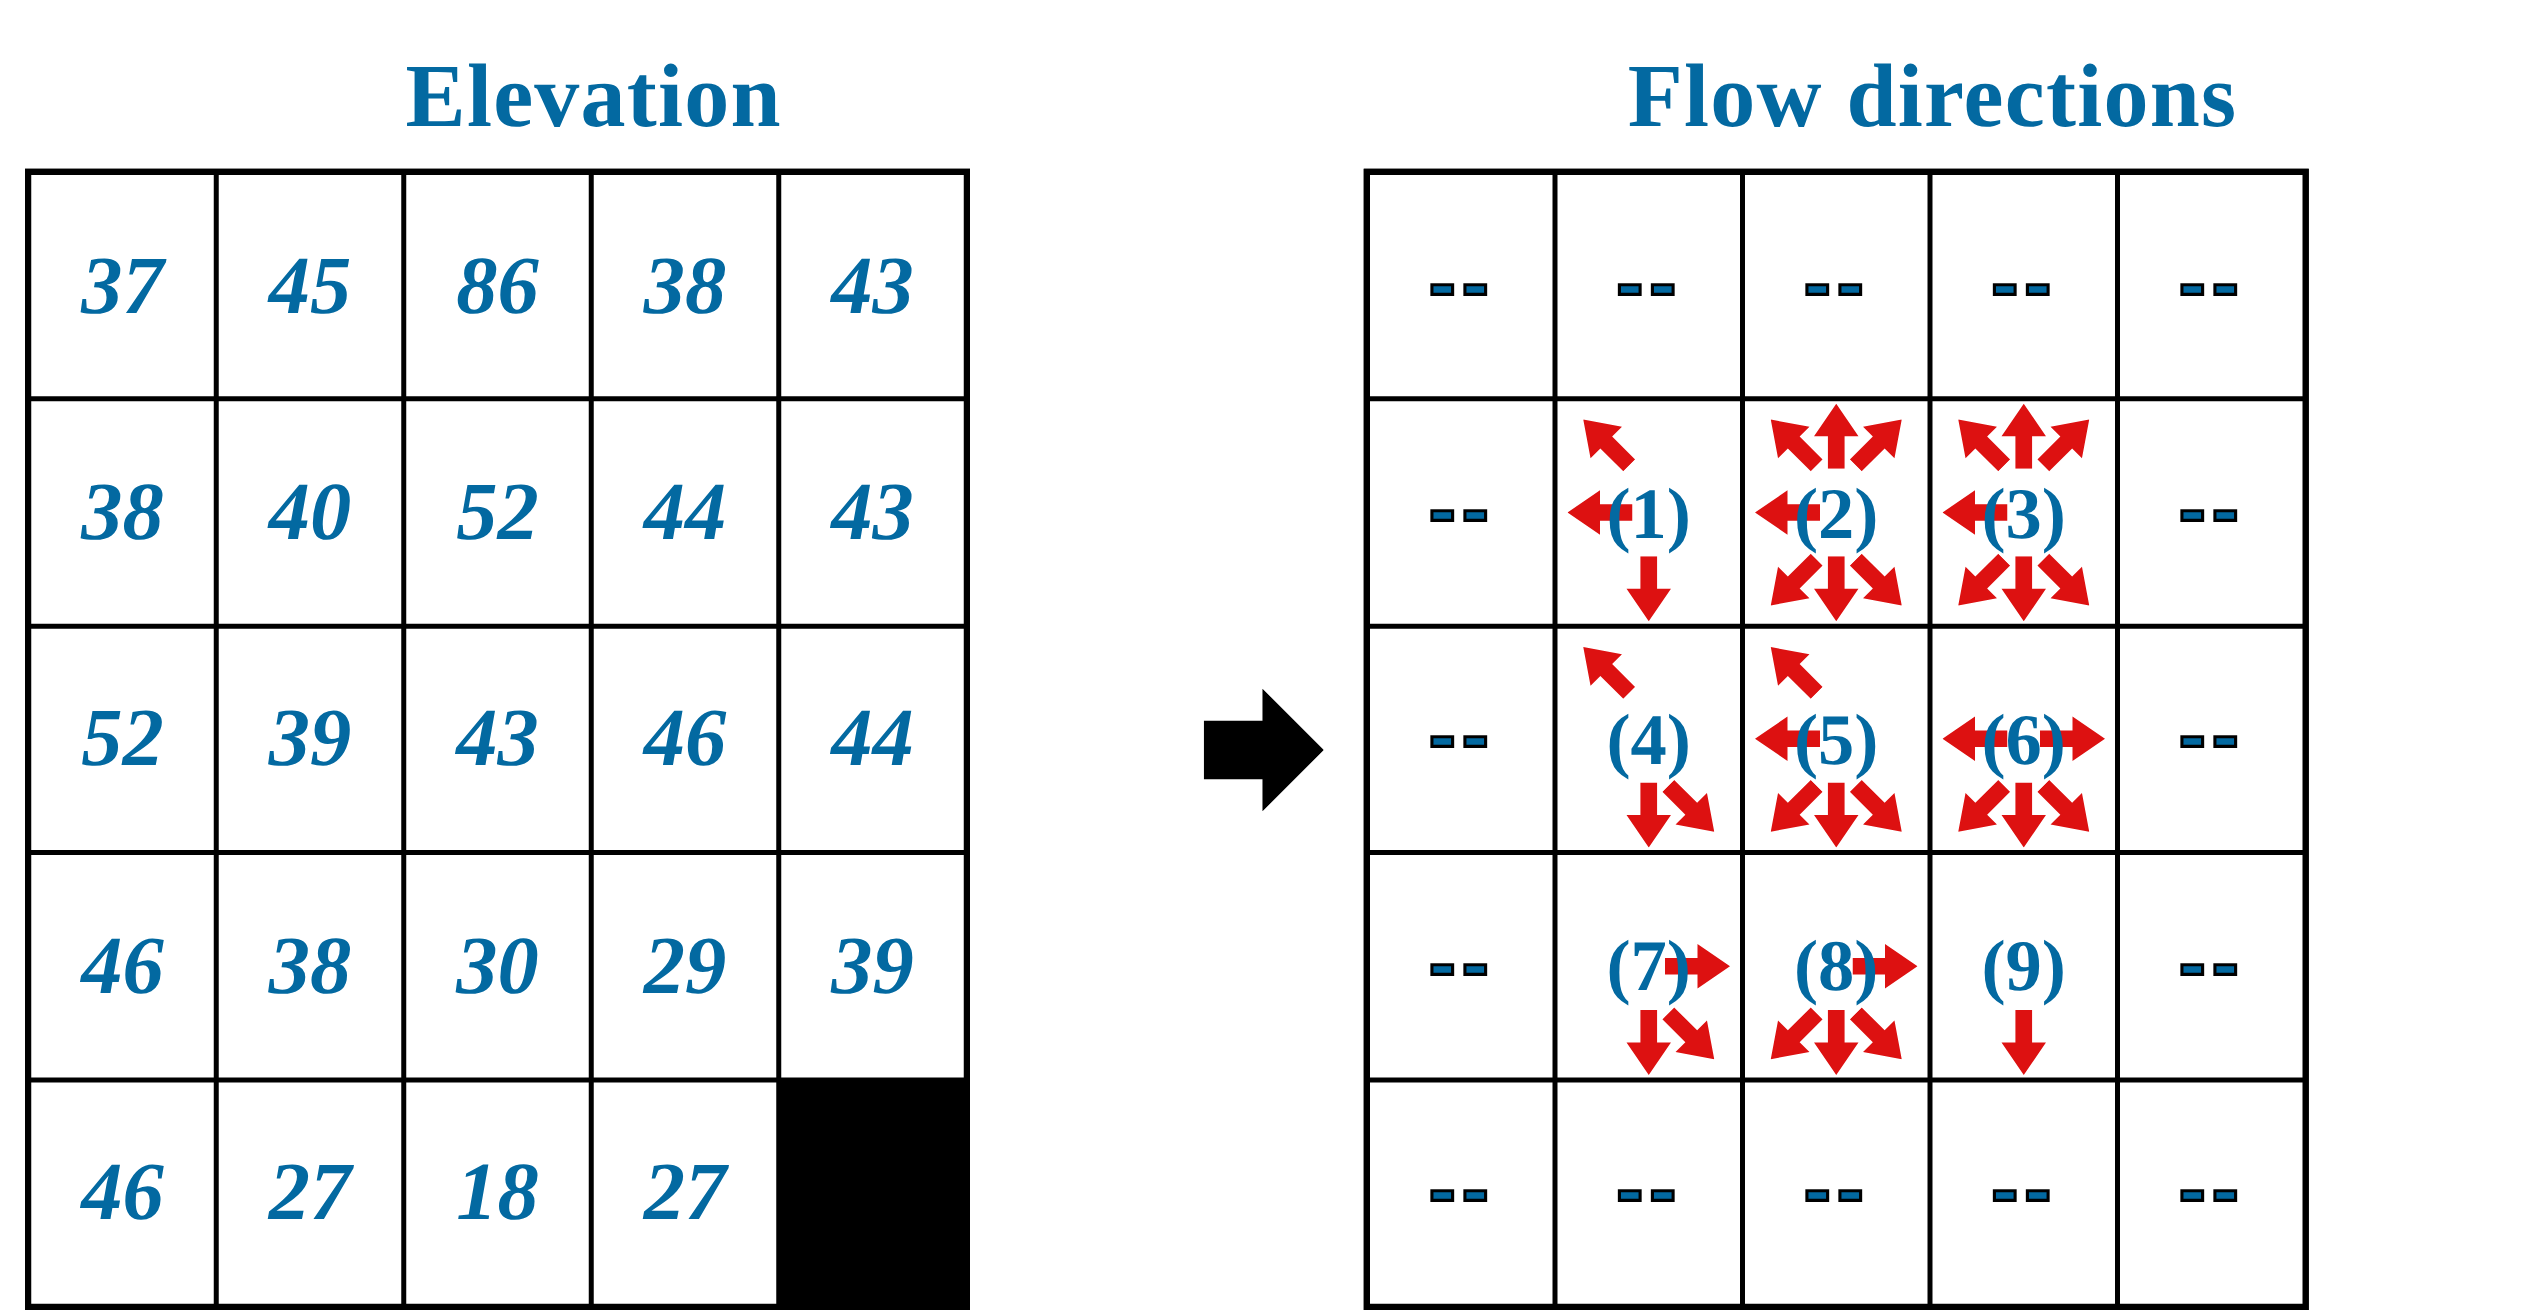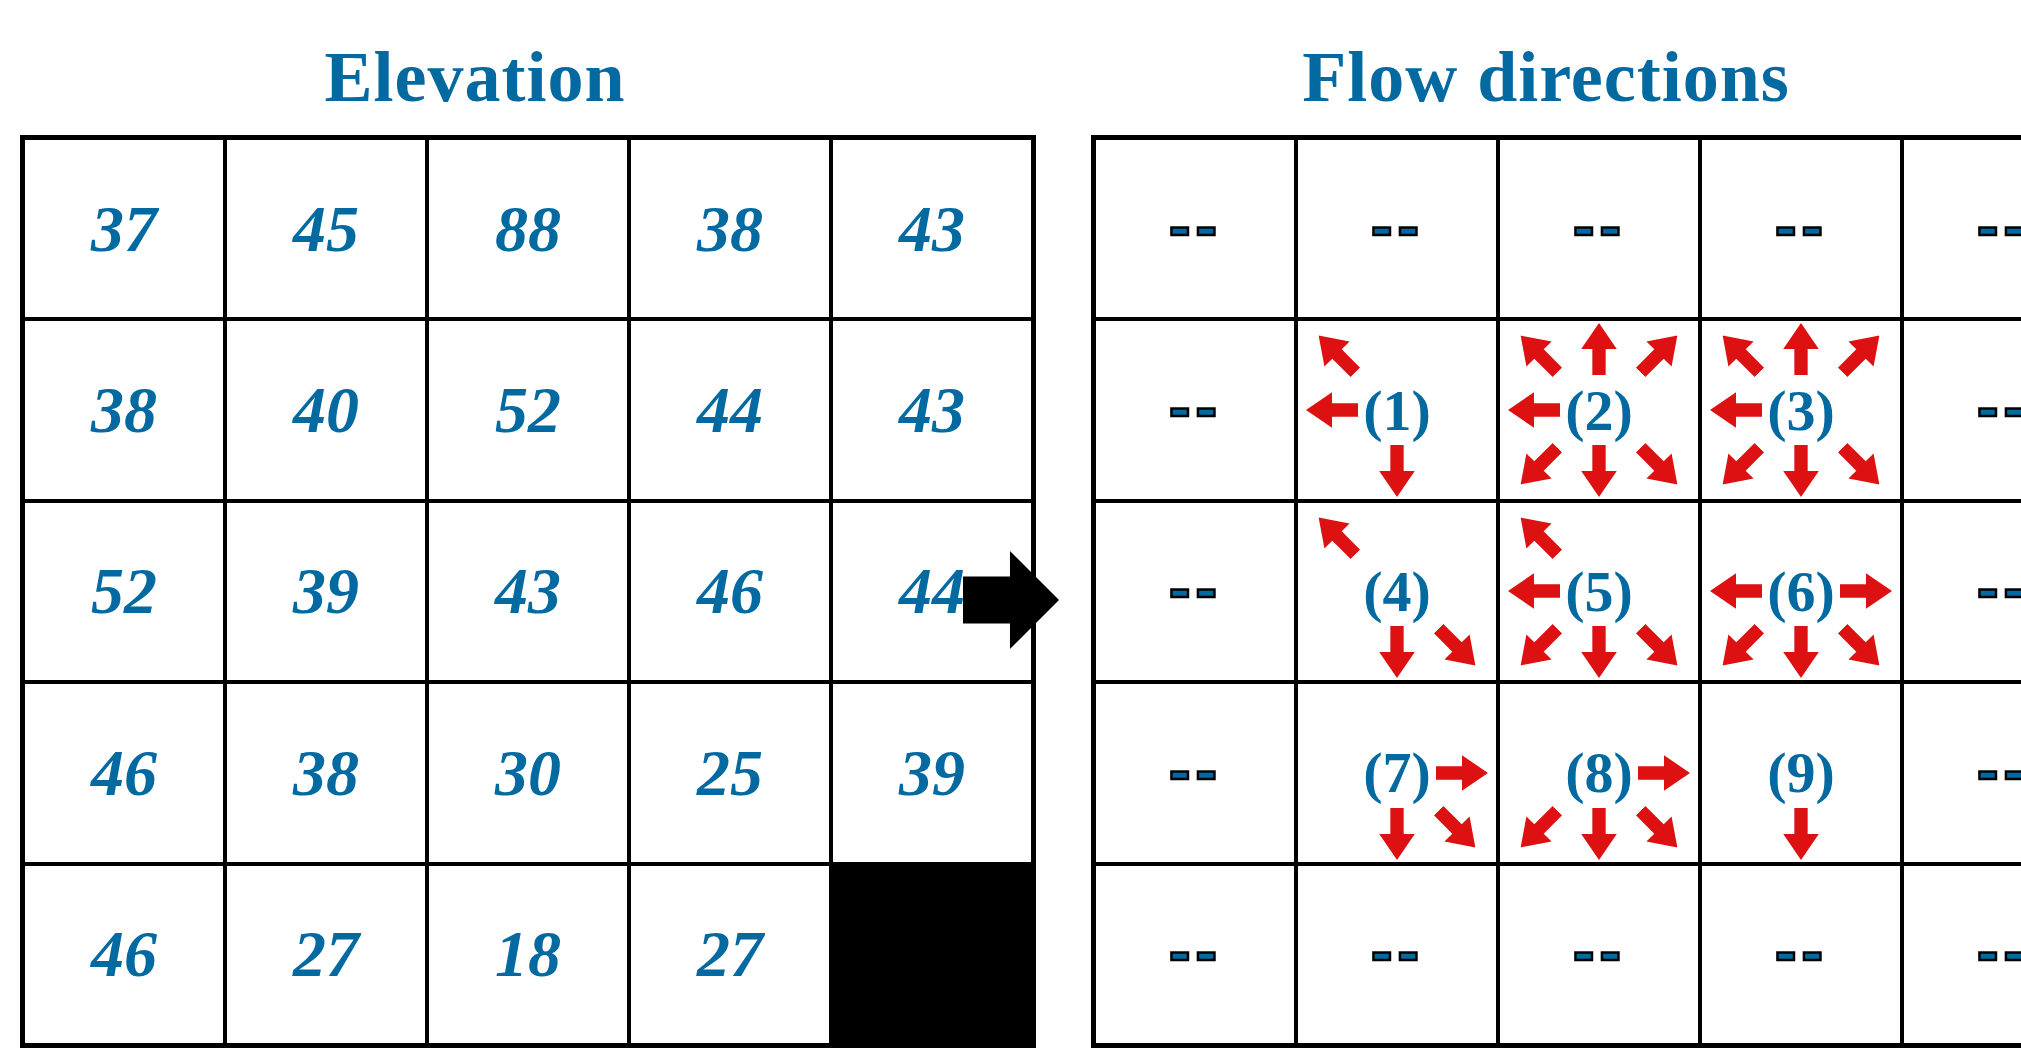--- a/index.html
+++ b/index.html
@@ -2,21 +2,21 @@
 <html><head>
 <meta charset="utf-8">
 <style>
   html,body{margin:0;padding:0;background:#fff;}
   .canvas{position:relative;width:2021px;height:1049px;background:#ffffff;overflow:hidden;
           font-family:"Liberation Serif","DejaVu Serif",serif;color:#0369a1;margin-top:23px;}
   .title{position:absolute;top:8px;height:92px;line-height:92px;text-align:center;
          font-weight:bold;font-size:72px;letter-spacing:1px;}
   .title-left{left:20px;width:910px;}
   .title-right{left:1091px;width:910px;}
-  .grid{position:absolute;top:112px;width:1016px;height:913px;display:grid;
+  .grid{position:absolute;top:112px;width:756px;height:913px;display:grid;
         grid-template-columns:repeat(5,1fr);grid-template-rows:repeat(5,1fr);
         gap:4px;background:#000;border:5px solid #000;box-sizing:border-box;text-align:center;}
   .grid-left{left:20px;}
   .grid-right{left:1091px;}
   .cell{background:#fff;position:relative;display:flex;align-items:center;justify-content:center;}
   .elev-num{font-weight:bold;font-style:italic;font-size:66px;}
   .flow-label{font-weight:bold;font-size:58px;z-index:2;}
   .nodata{font-family:"DejaVu Sans","Liberation Sans",sans-serif;font-weight:bold;font-size:54px;
           letter-spacing:4px;-webkit-text-stroke:2.5px #000;line-height:1;}
   .ar{position:absolute;width:52px;height:40px;z-index:1;}
@@ -40,21 +40,21 @@
   <div class="title title-right">Flow directions</div>
 
   <div class="grid grid-left" id="elevation-grid">
       <div class="cell">
         <span class="elev-num">37</span>
       </div>
       <div class="cell">
         <span class="elev-num">45</span>
       </div>
       <div class="cell">
-        <span class="elev-num">88</span>
+        <span class="elev-num">86</span>
       </div>
       <div class="cell">
         <span class="elev-num">38</span>
       </div>
       <div class="cell">
         <span class="elev-num">43</span>
       </div>
       <div class="cell">
         <span class="elev-num">38</span>
       </div>
@@ -88,21 +88,21 @@
       <div class="cell">
         <span class="elev-num">46</span>
       </div>
       <div class="cell">
         <span class="elev-num">38</span>
       </div>
       <div class="cell">
         <span class="elev-num">30</span>
       </div>
       <div class="cell">
-        <span class="elev-num">25</span>
+        <span class="elev-num">29</span>
       </div>
       <div class="cell">
         <span class="elev-num">39</span>
       </div>
       <div class="cell">
         <span class="elev-num">46</span>
       </div>
       <div class="cell">
         <span class="elev-num">27</span>
       </div>

